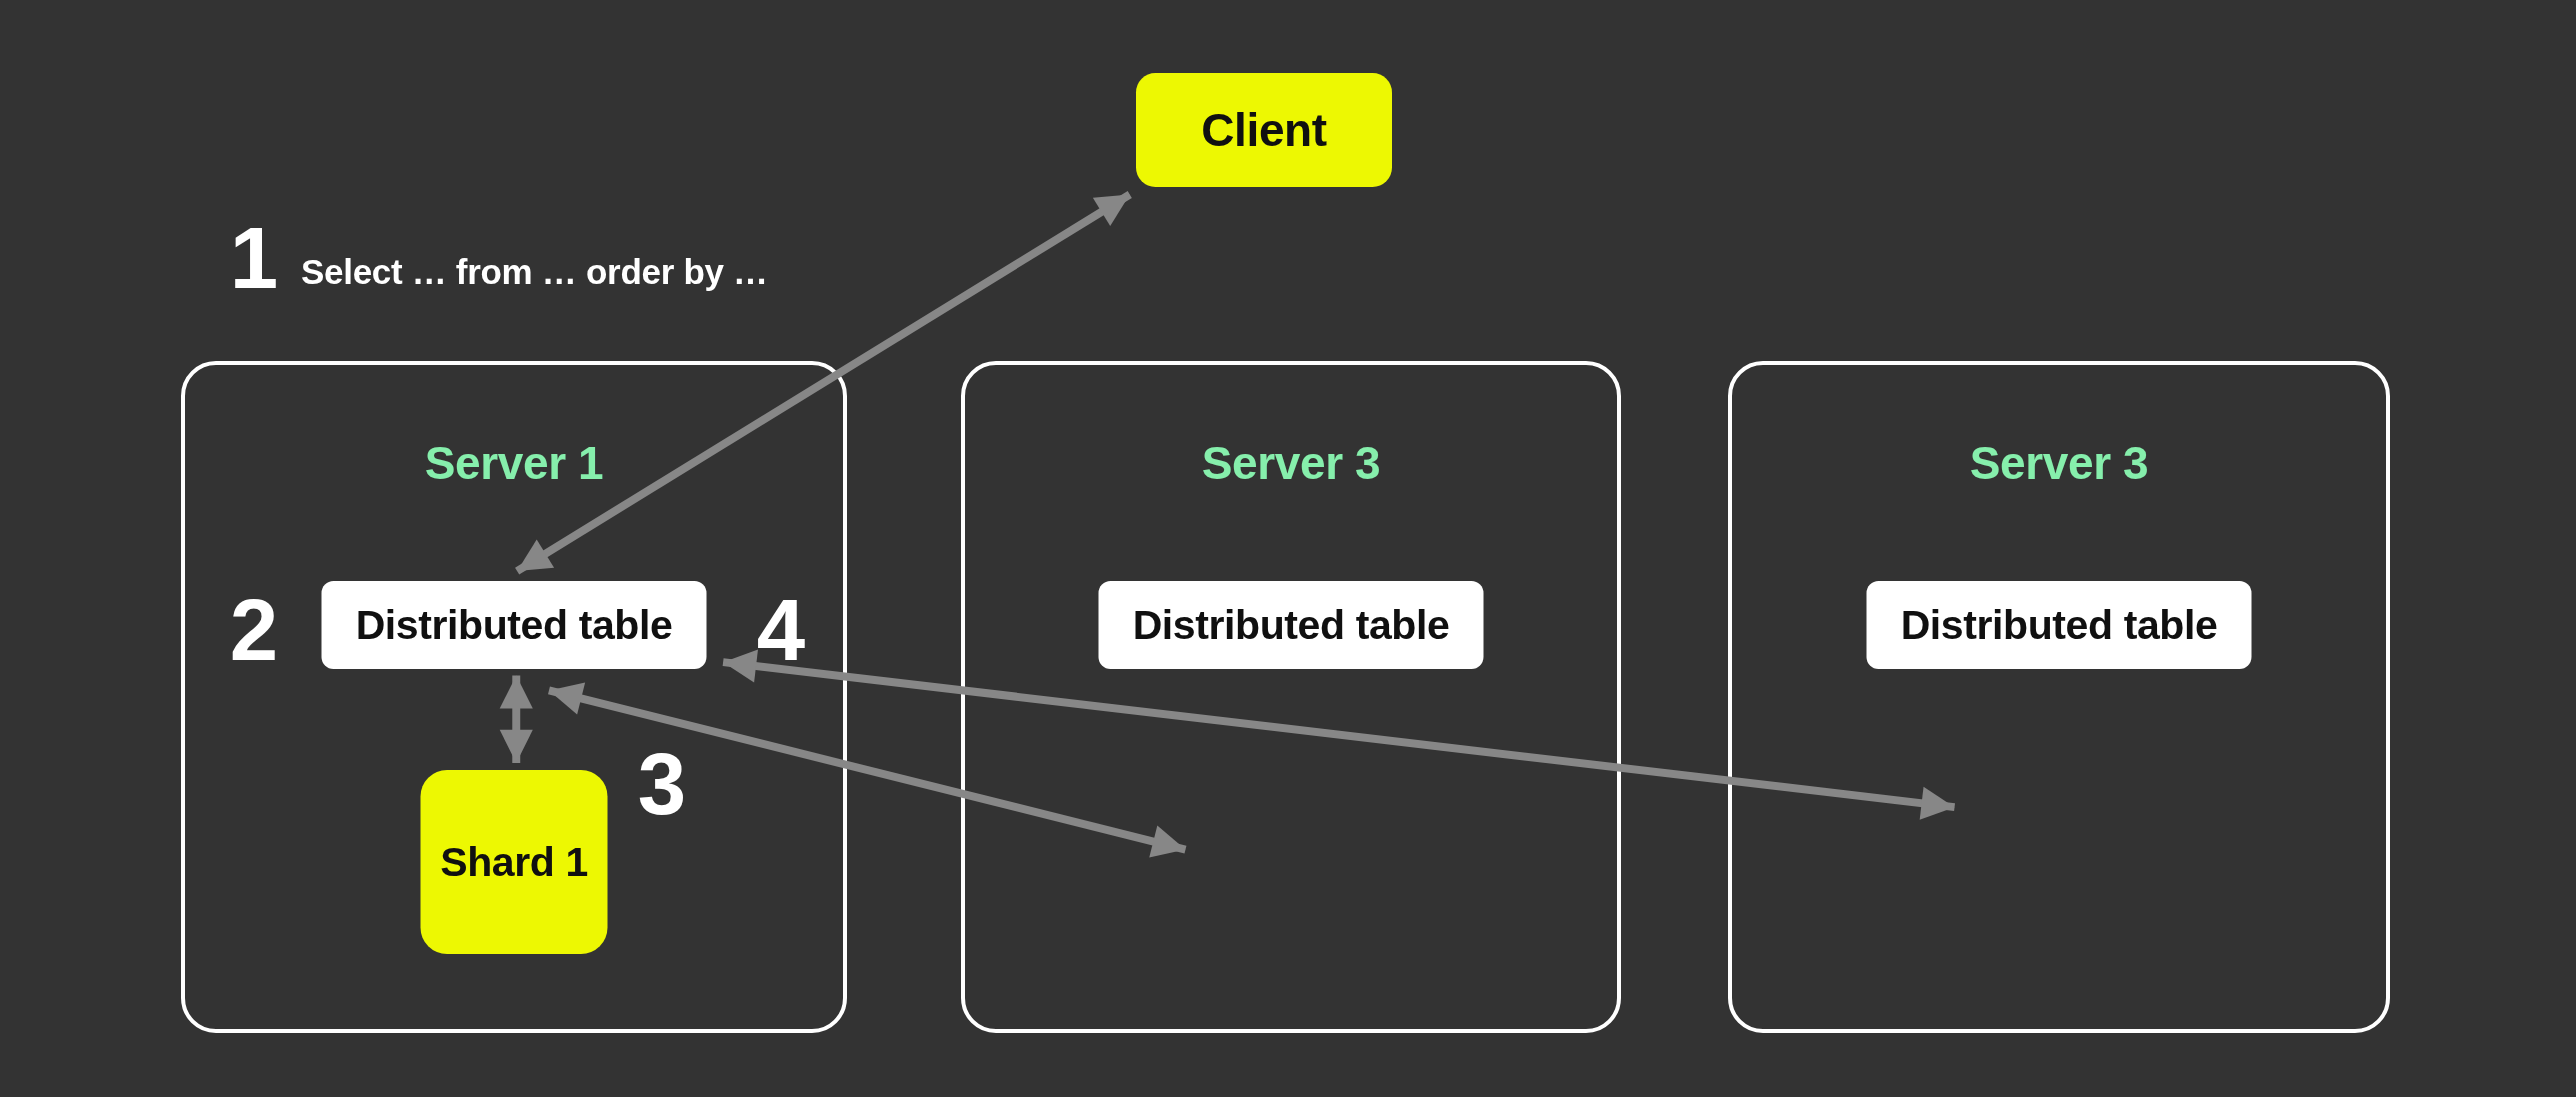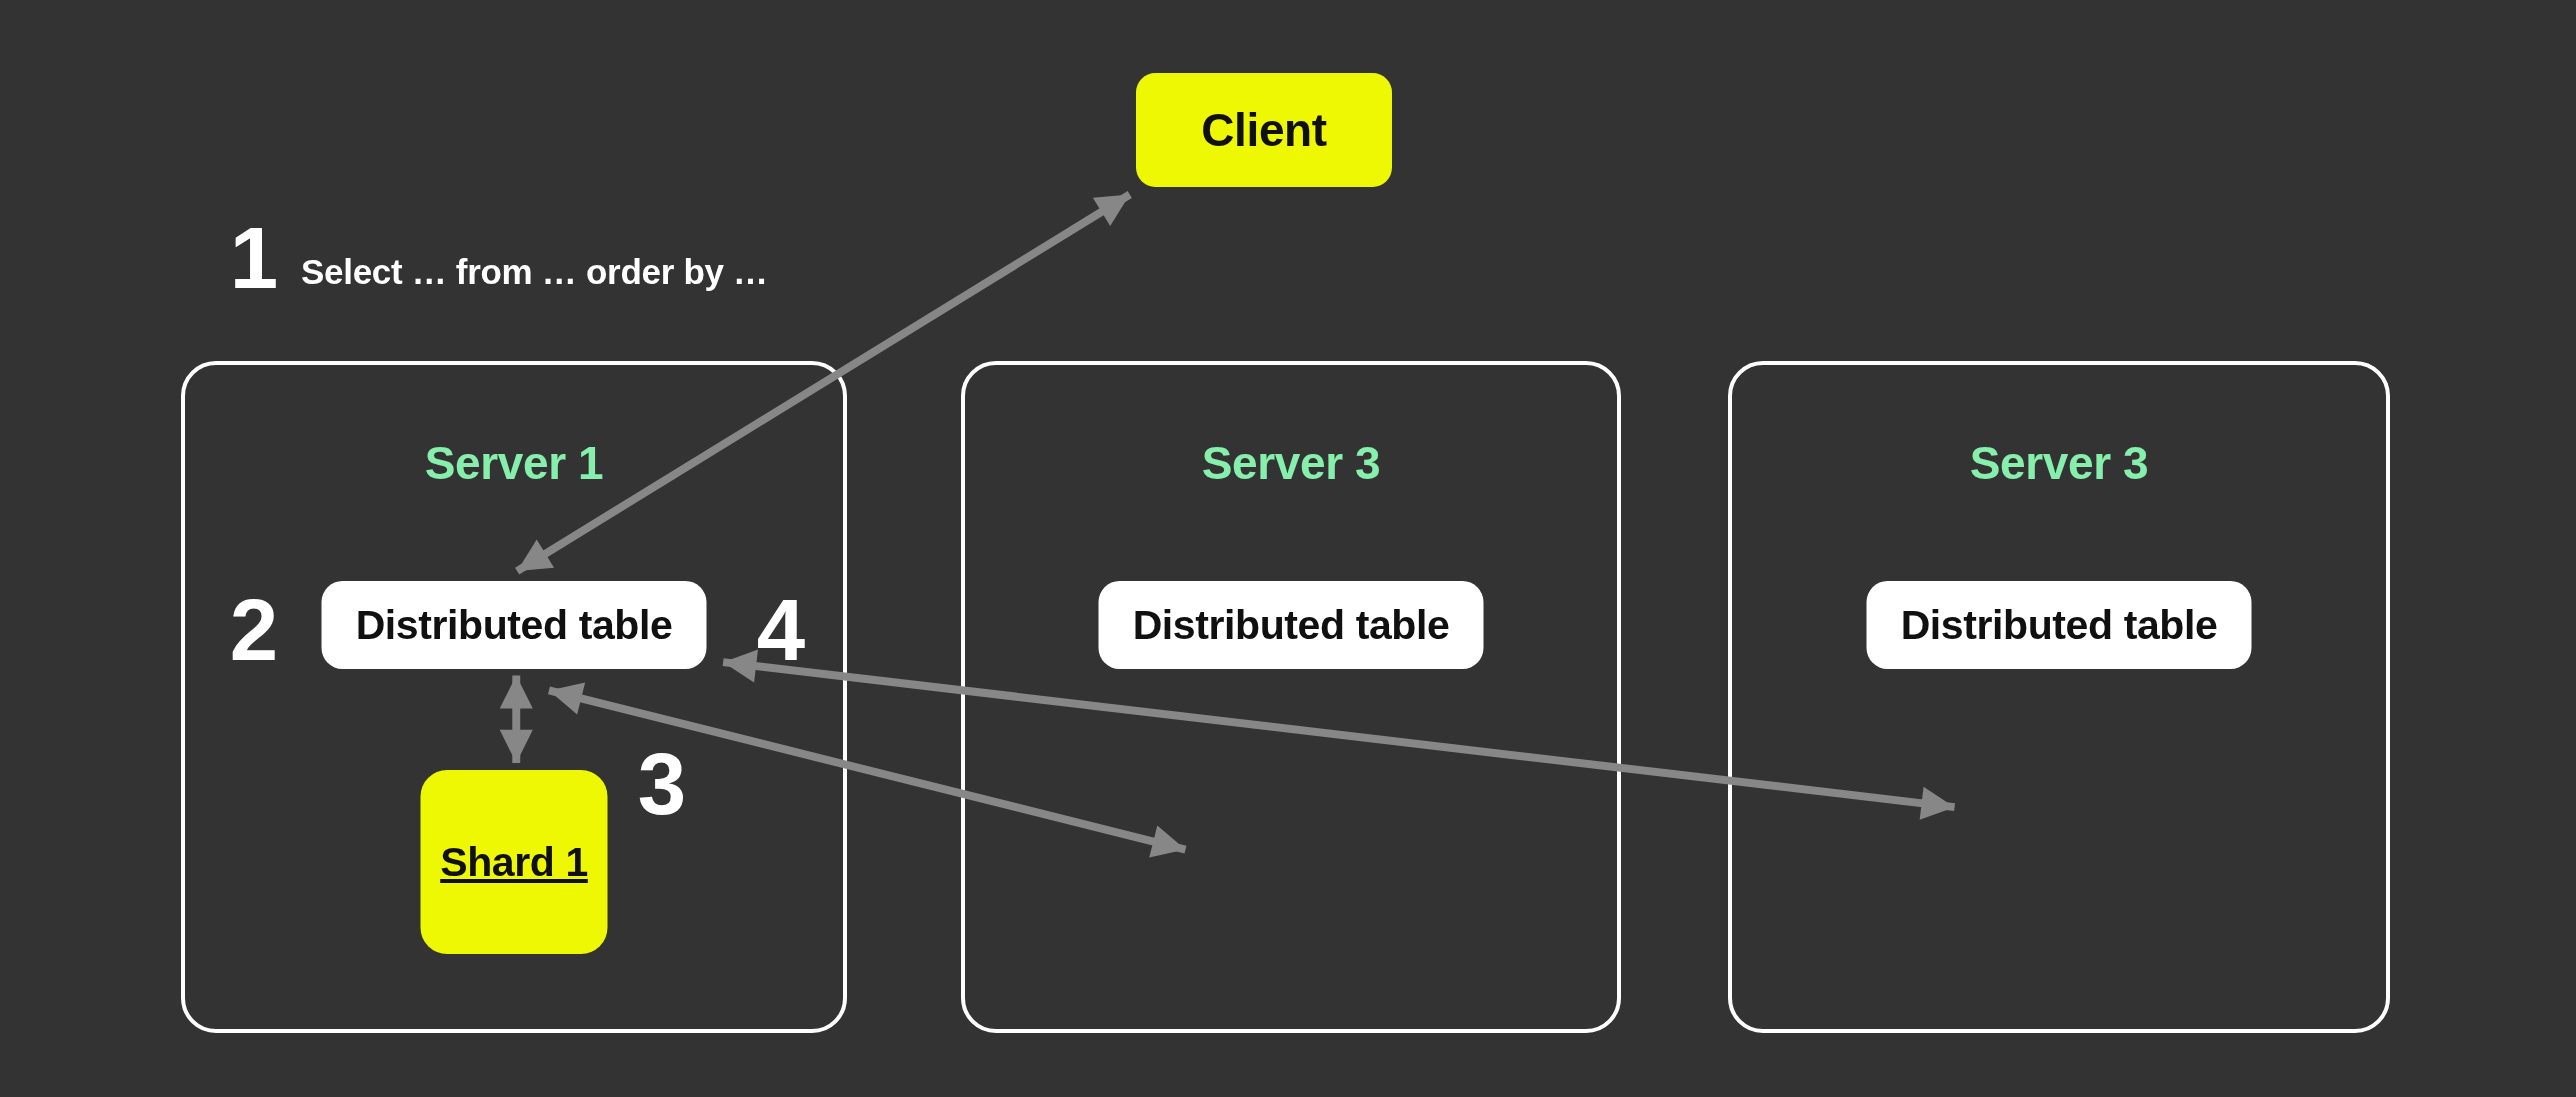--- a/index.html
+++ b/index.html
@@ -31,35 +31,34 @@
   .server-3 { left: 1728px; width: 662px; }
   .server-title {
     position: absolute; left: 0; top: 71px; width: 100%;
     text-align: center;
     font-size: 46px; font-weight: bold; color: #86efac;
     letter-spacing: -0.4px;
   }
   .dist-table {
     position: absolute; left: 50%; top: 216px; transform: translateX(-50%);
     width: 385px; height: 88px;
-    background: #ffffff; border-radius: 21px;
+    background: #ffffff; border-radius: 12px;
     display: flex; align-items: center; justify-content: center;
     font-size: 41px; font-weight: bold; color: #101010;
     letter-spacing: -0.4px;
     white-space: nowrap;
   }
   .shard {
     position: absolute; left: 50%; top: 405px; transform: translateX(-50%);
     width: 187px; height: 184px;
     background: #edf802; border-radius: 26.5px;
     display: flex; align-items: center; justify-content: center;
     font-size: 41px; font-weight: bold; color: #101010;
     letter-spacing: -0.4px;
     white-space: nowrap;
-    text-decoration: underline;
   }
   .step-number {
     position: absolute; transform: translate(-50%, -50%);
     font-size: 87px; font-weight: bold; color: #ffffff;
     line-height: 1;
   }
   .step-query-text {
     position: absolute; left: 301px; top: 272px; transform: translateY(-50%);
     font-size: 35px; font-weight: bold; color: #ffffff;
     letter-spacing: -0.3px;

